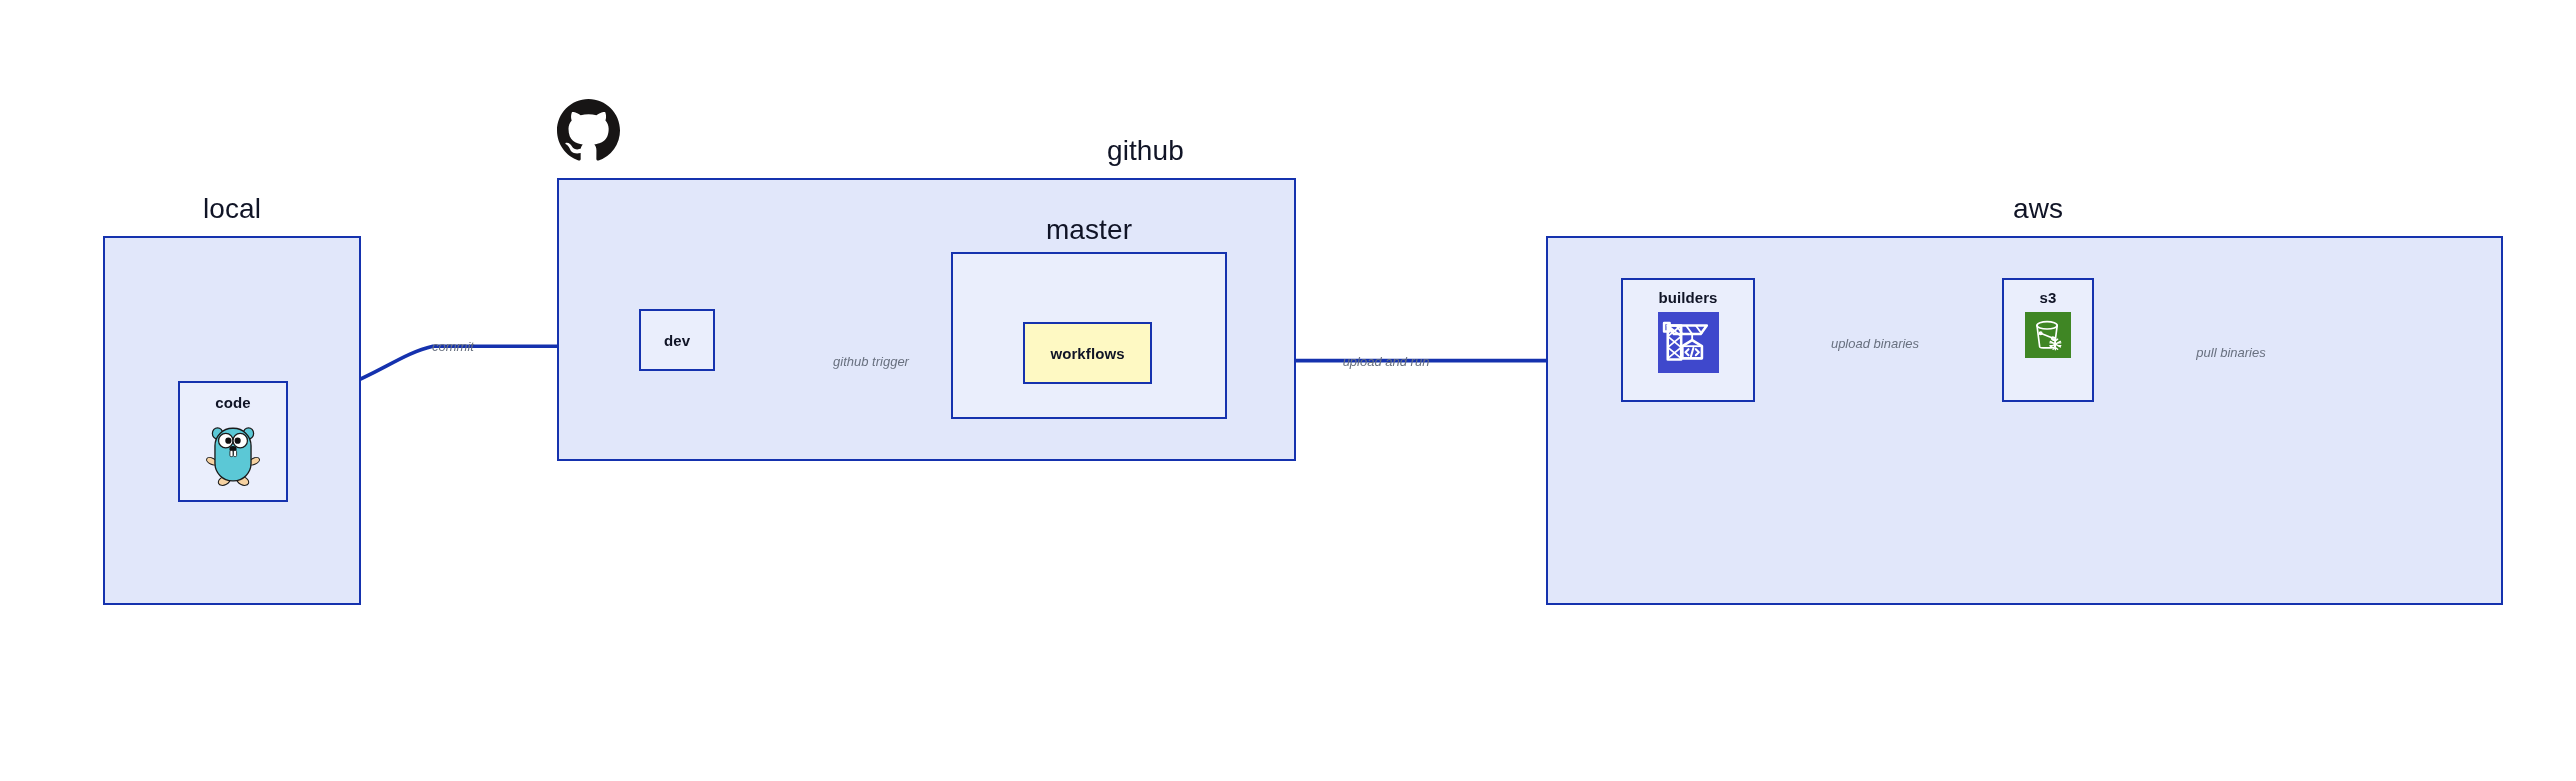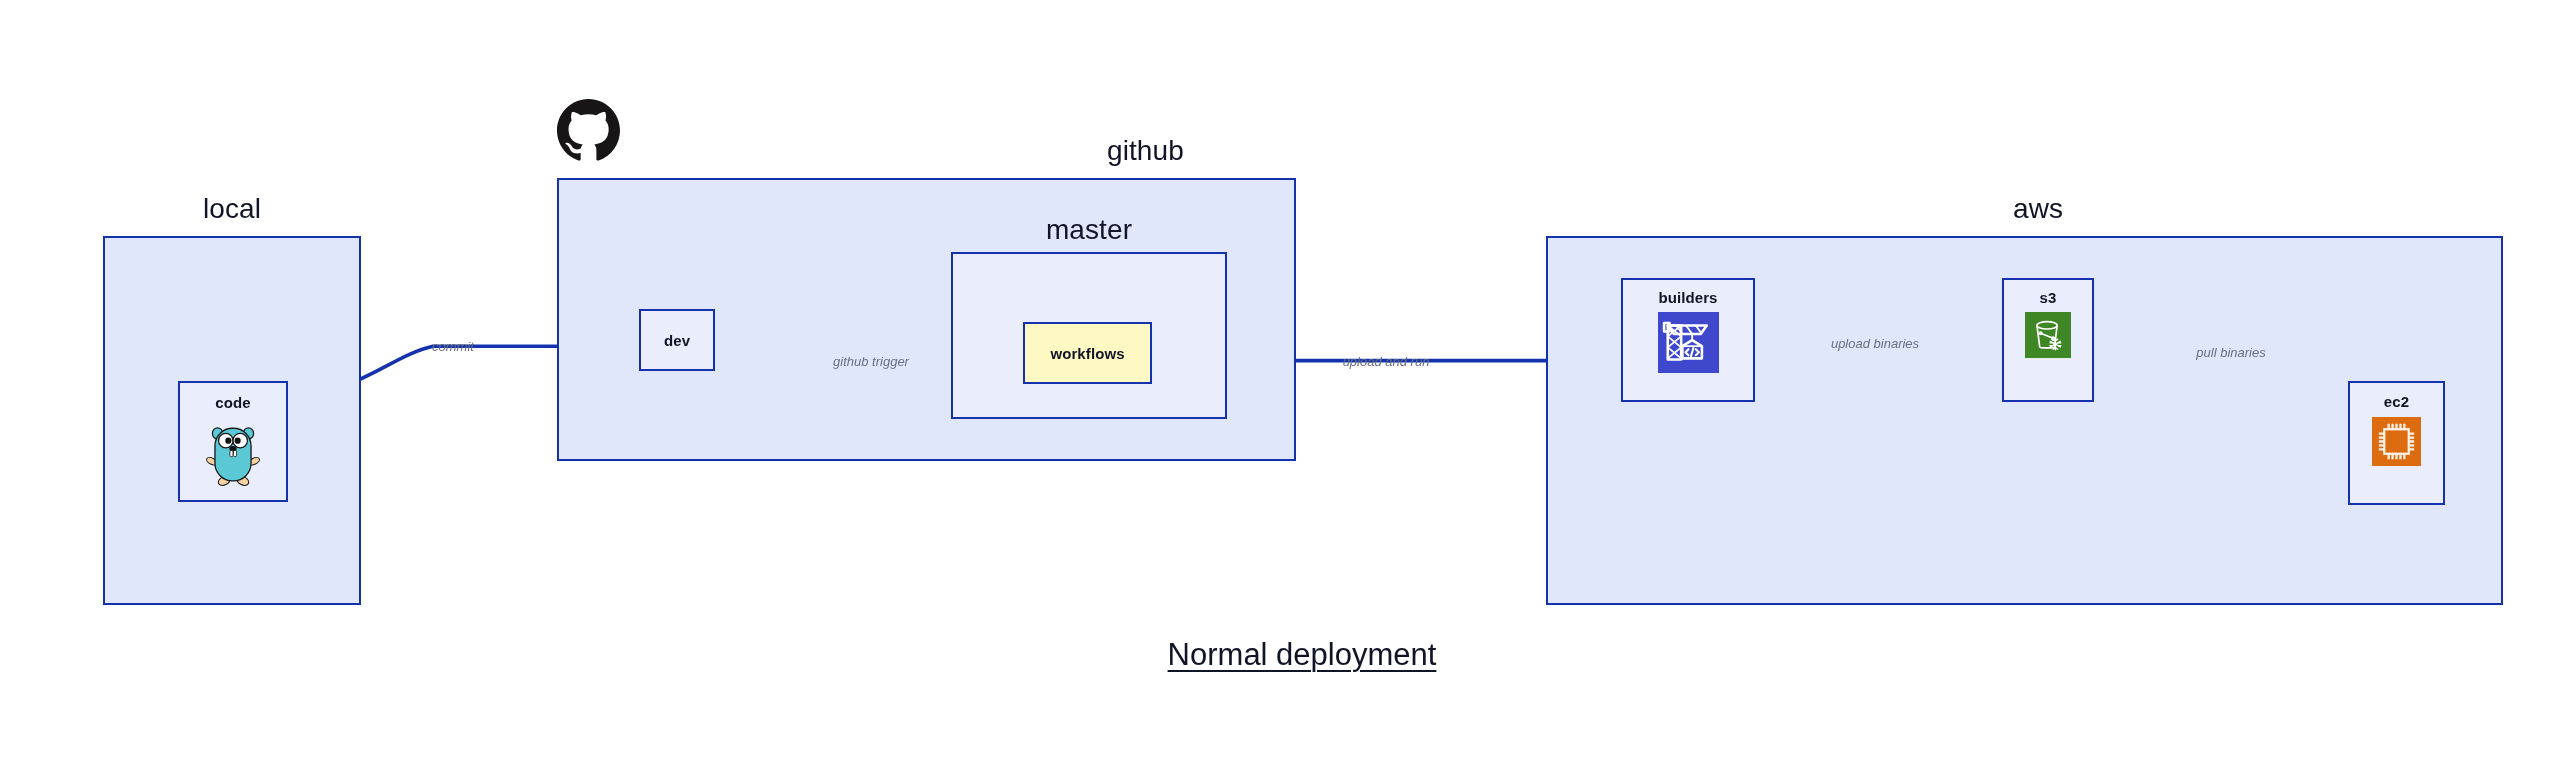--- a/index.html
+++ b/index.html
@@ -249,46 +249,26 @@
           <path d="M77,64 L55,76"></path>
           <path d="M66,63 L61,59 M66,63 L71,59"></path>
           <path d="M66,77 L61,81 M66,77 L71,81"></path>
           <path d="M60,67 L54,67 M60,73 L54,73" stroke-width="2.6"></path>
           <path d="M72,67 L78,67 M72,73 L78,73" stroke-width="2.6"></path>
         </g>
       </svg>
     </span>
   </div>
 
-  <div class="node" style="left:2348px; top:381px; width:97px; height:124px; padding-top:11.3px;">
-    <span class="node-label">ec2</span>
-    <span class="node-icon" style="margin-top:8.2px;">
-      <svg width="49" height="49" viewBox="0 0 100 100" aria-hidden="true">
-        <rect x="0" y="0" width="100" height="100" fill="#dd6b10"></rect>
-        <g fill="none" stroke="#fdf2e6" stroke-width="4.6" stroke-linecap="butt">
-          <rect x="25" y="25" width="50" height="50"></rect>
-
-          <path d="M34,25 L34,14 M42,25 L42,14 M50,25 L50,14 M58,25 L58,14 M66,25 L66,14"></path>
-
-          <path d="M34,75 L34,86 M42,75 L42,86 M50,75 L50,86 M58,75 L58,86 M66,75 L66,86"></path>
-
-          <path d="M25,34 L14,34 M25,42 L14,42 M25,50 L14,50 M25,58 L14,58 M25,66 L14,66"></path>
-
-          <path d="M75,34 L86,34 M75,42 L86,42 M75,50 L86,50 M75,58 L86,58 M75,66 L86,66"></path>
-        </g>
-      </svg>
-    </span>
-  </div>
 
   <div class="edge-label" style="left:453px; top:346px;">commit</div>
 
   <div class="edge-label" style="left:871px; top:361px;">github trigger</div>
 
   <div class="edge-label" style="left:1386px; top:361px;">upload and run</div>
 
   <div class="edge-label" style="left:1875px; top:343px;">upload binaries</div>
 
   <div class="edge-label" style="left:2231px; top:352px;">pull binaries</div>
 
-  <div class="diagram-title" style="left:1302px; top:639px;">Normal deployment</div>
 
 </div>
 
 
 </body></html>

